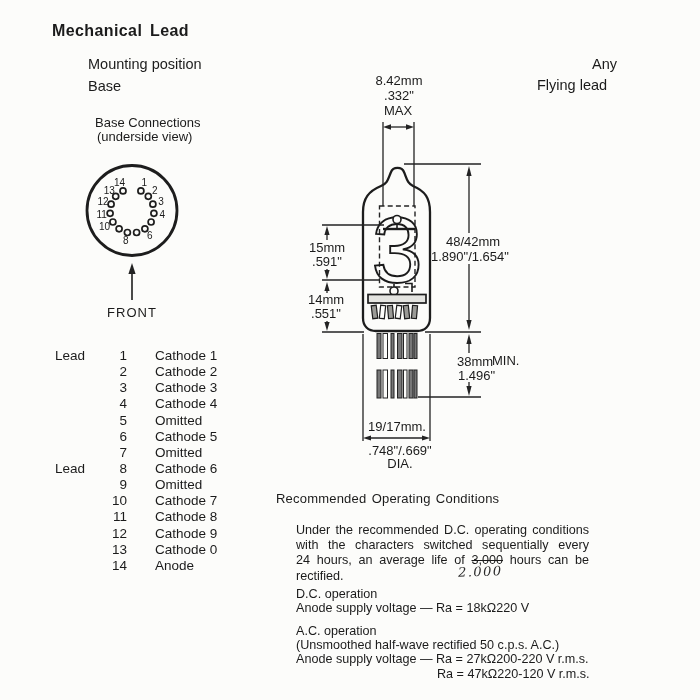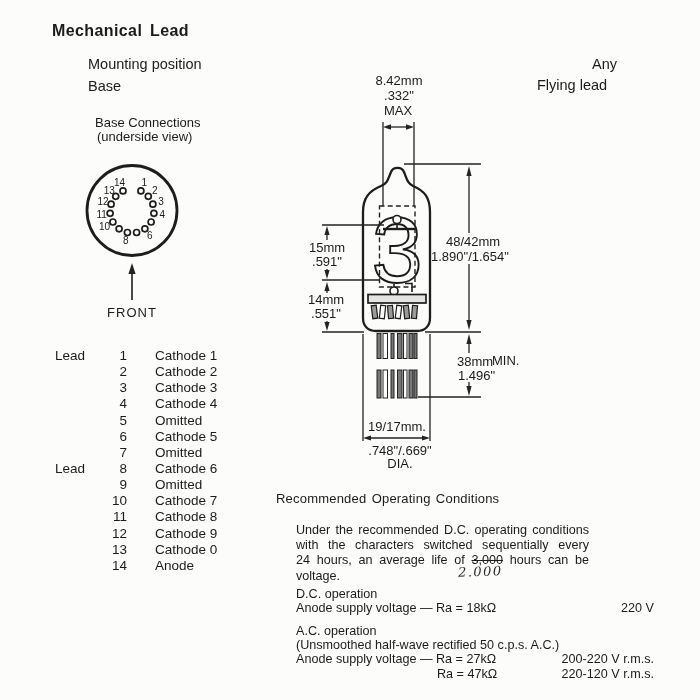--- a/index.html
+++ b/index.html
@@ -11,21 +11,21 @@
   .h13{font-size:13px;line-height:14px}
   .leads{font-size:13.5px}
   .lrow{display:flex;height:16.15px}
   .lc{width:47px}
   .nc{width:25px;text-align:right}
   .mc{margin-left:28px}
   .op-h{font-weight:normal;font-size:13px;letter-spacing:.2px;word-spacing:1.5px}
   .op{font-size:12.6px}
   .para{width:293px;font-size:12.6px;line-height:15.2px}
   .jline{text-align:justify;text-align-last:justify}
-  .row358{width:358px;display:flex;justify-content:space-between;font-size:12.6px}
+  .row358{width:358px;display:flex;justify-content:flex-start;font-size:12.6px}
   .struck{text-decoration:line-through}
   .hand{font-family:"DejaVu Serif",serif;font-style:italic;font-size:13px;
         letter-spacing:1.5px;color:#2a2a2a;transform:rotate(-2deg)}
   svg text{font-family:"Liberation Sans",sans-serif;fill:#1b1b1b}
   .dt{font-size:13px}
   .dl{stroke:#232323;stroke-width:1.3;fill:none}
   .ol{stroke:#1d1d1d;fill:none}
   .ah{fill:#232323;stroke:none}
   .pin{fill:#fcfcfa;stroke:#1d1d1d;stroke-width:1.7}
   .plbl{font-size:10px;text-anchor:middle}
@@ -264,21 +264,21 @@
   <text class="dt" x="400" y="455" text-anchor="middle">.748"/.669"</text>
   <text class="dt" x="400" y="468" text-anchor="middle">DIA.</text>
 </svg>
 
 <div class="abs op-h" style="left:276px;top:491px">Recommended Operating Conditions</div>
 
 <div class="abs para" style="left:296px;top:523px">
   <div class="jline">Under the recommended D.C. operating conditions</div>
   <div class="jline">with the characters switched sequentially every</div>
   <div class="jline"><span>24 hours, an average life of </span><span class="struck">3,000</span><span> hours can be</span></div>
-  <div>voltage.</div>
+  <div>rectified.</div>
 </div>
 <div class="abs hand" style="left:458px;top:564px">2.000</div>
 
 <div class="abs op" style="left:296px;top:587px">D.C. operation</div>
 <div class="abs row358" style="left:296px;top:601px">
   <span>Anode supply voltage — Ra = 18kΩ</span>
   <span>220 V</span>
 </div>
 
 <div class="abs op" style="left:296px;top:624px">A.C. operation</div>

